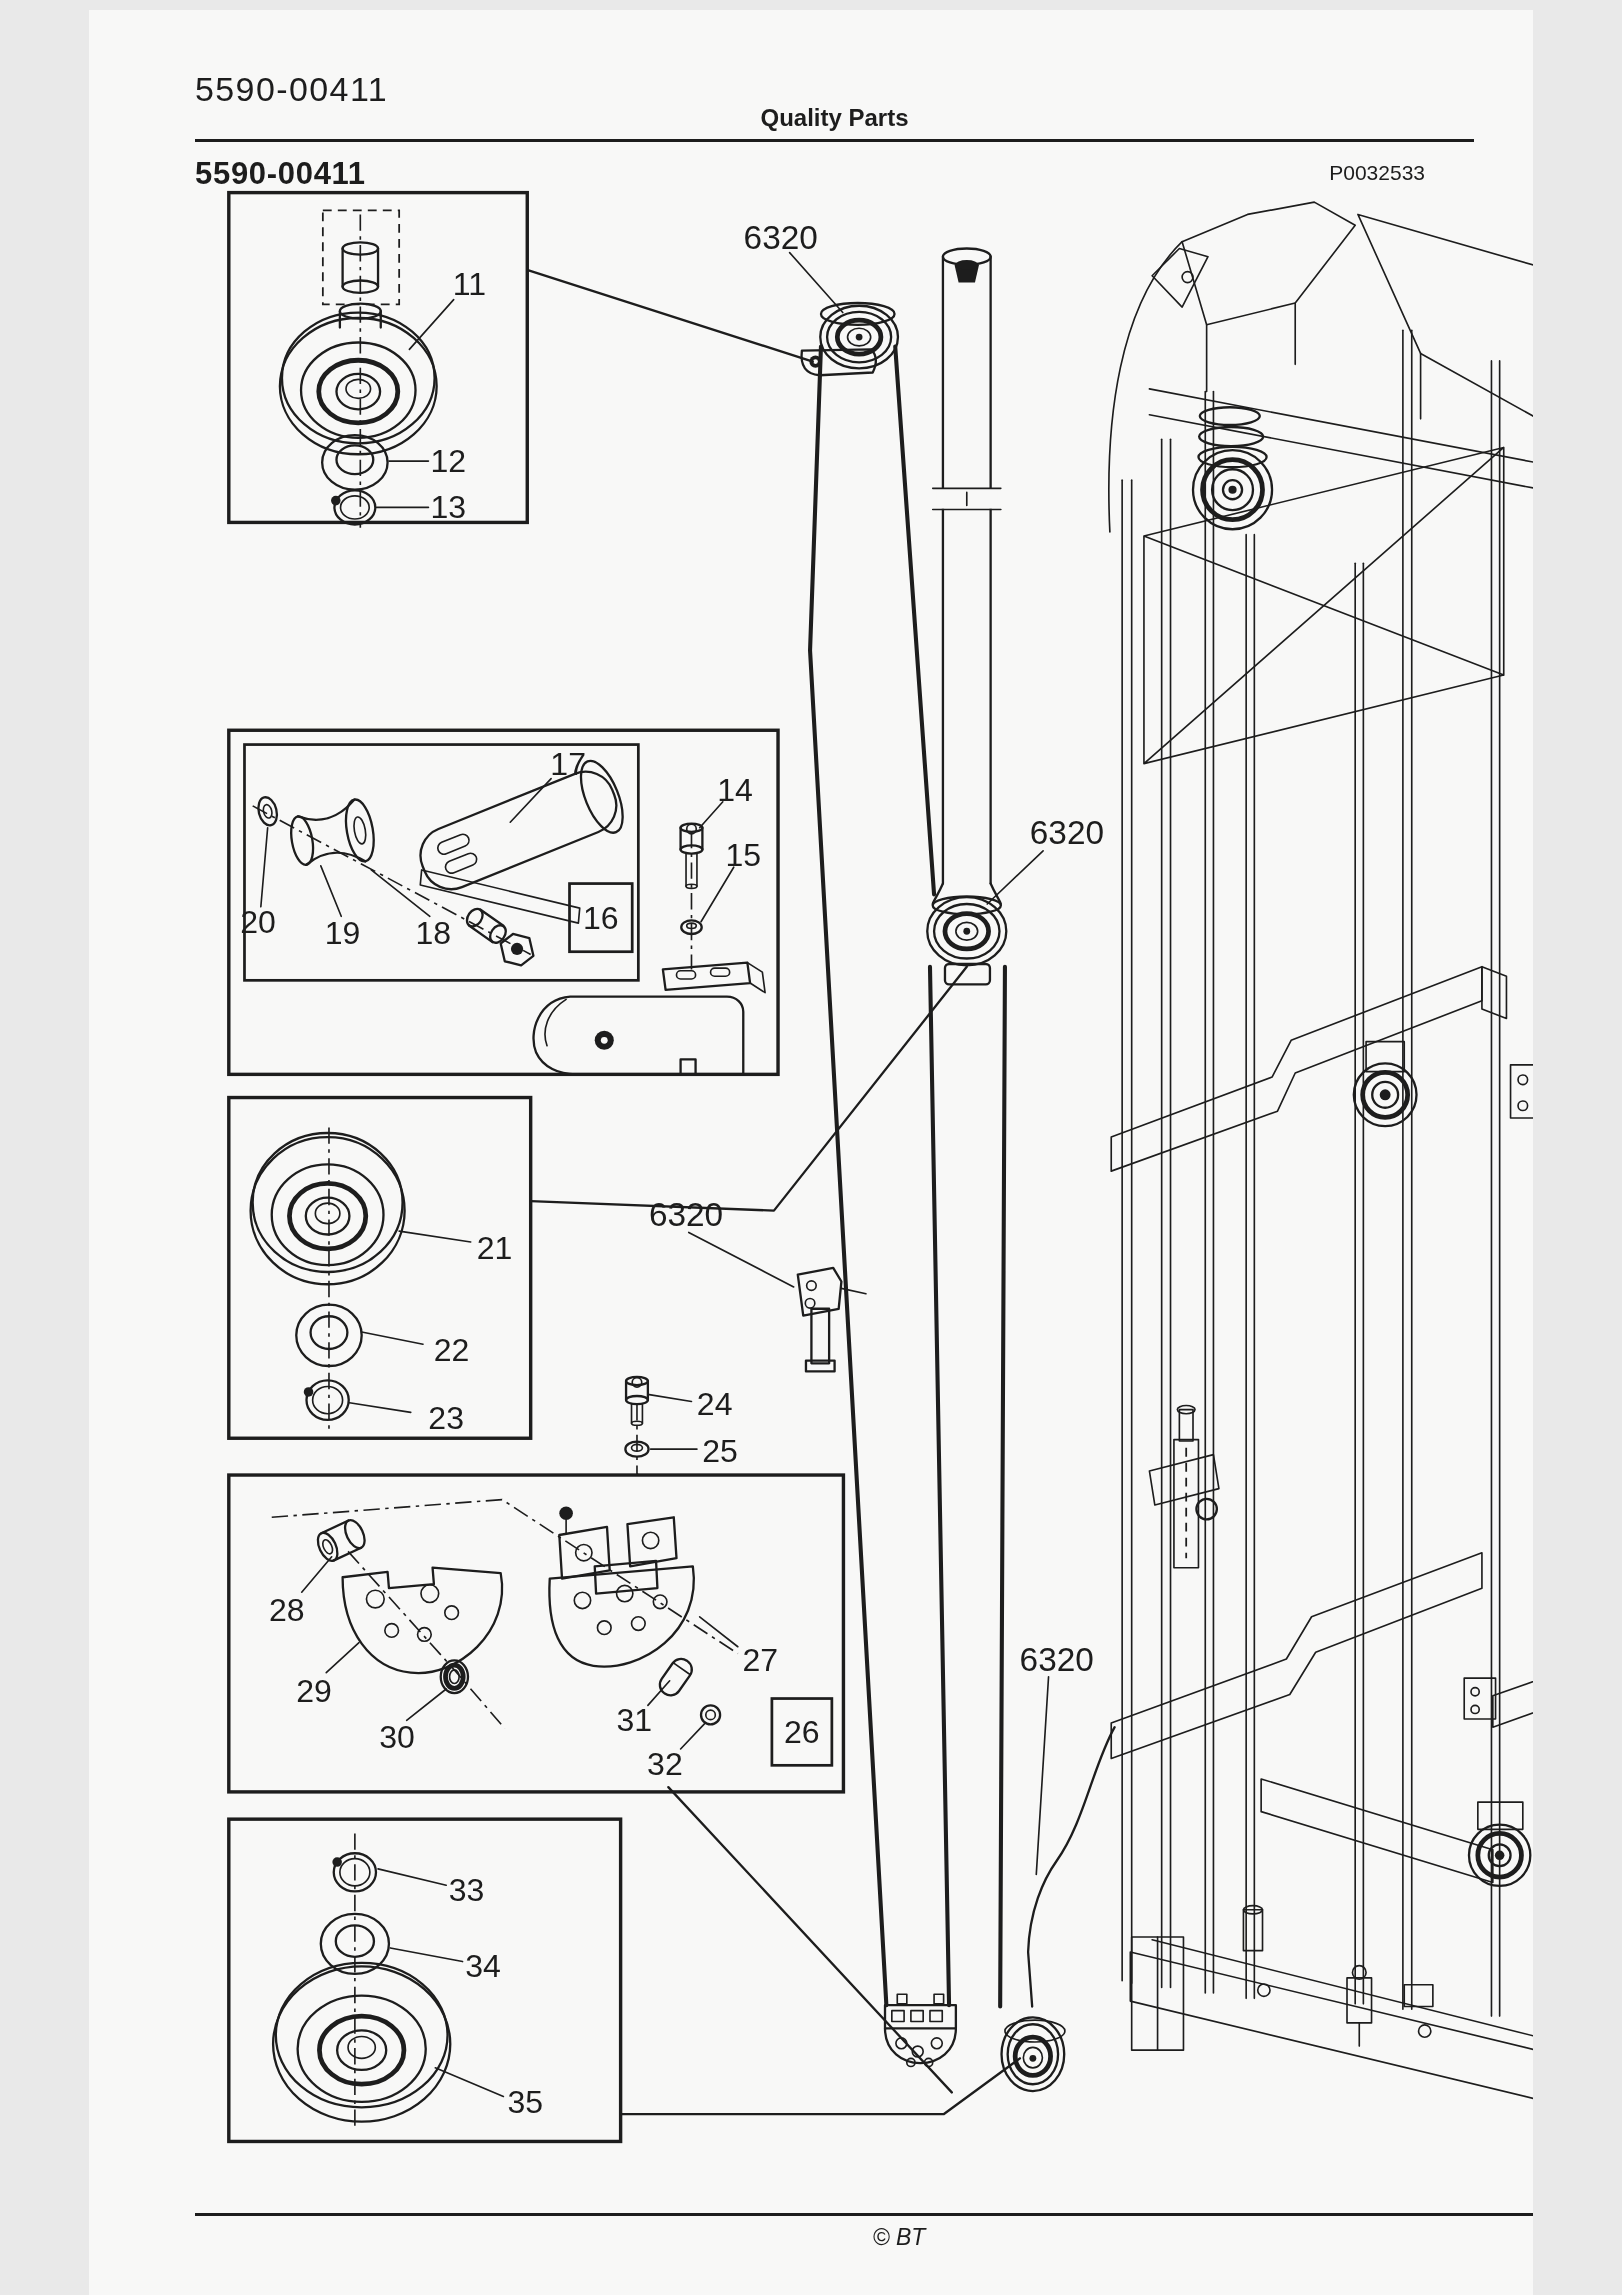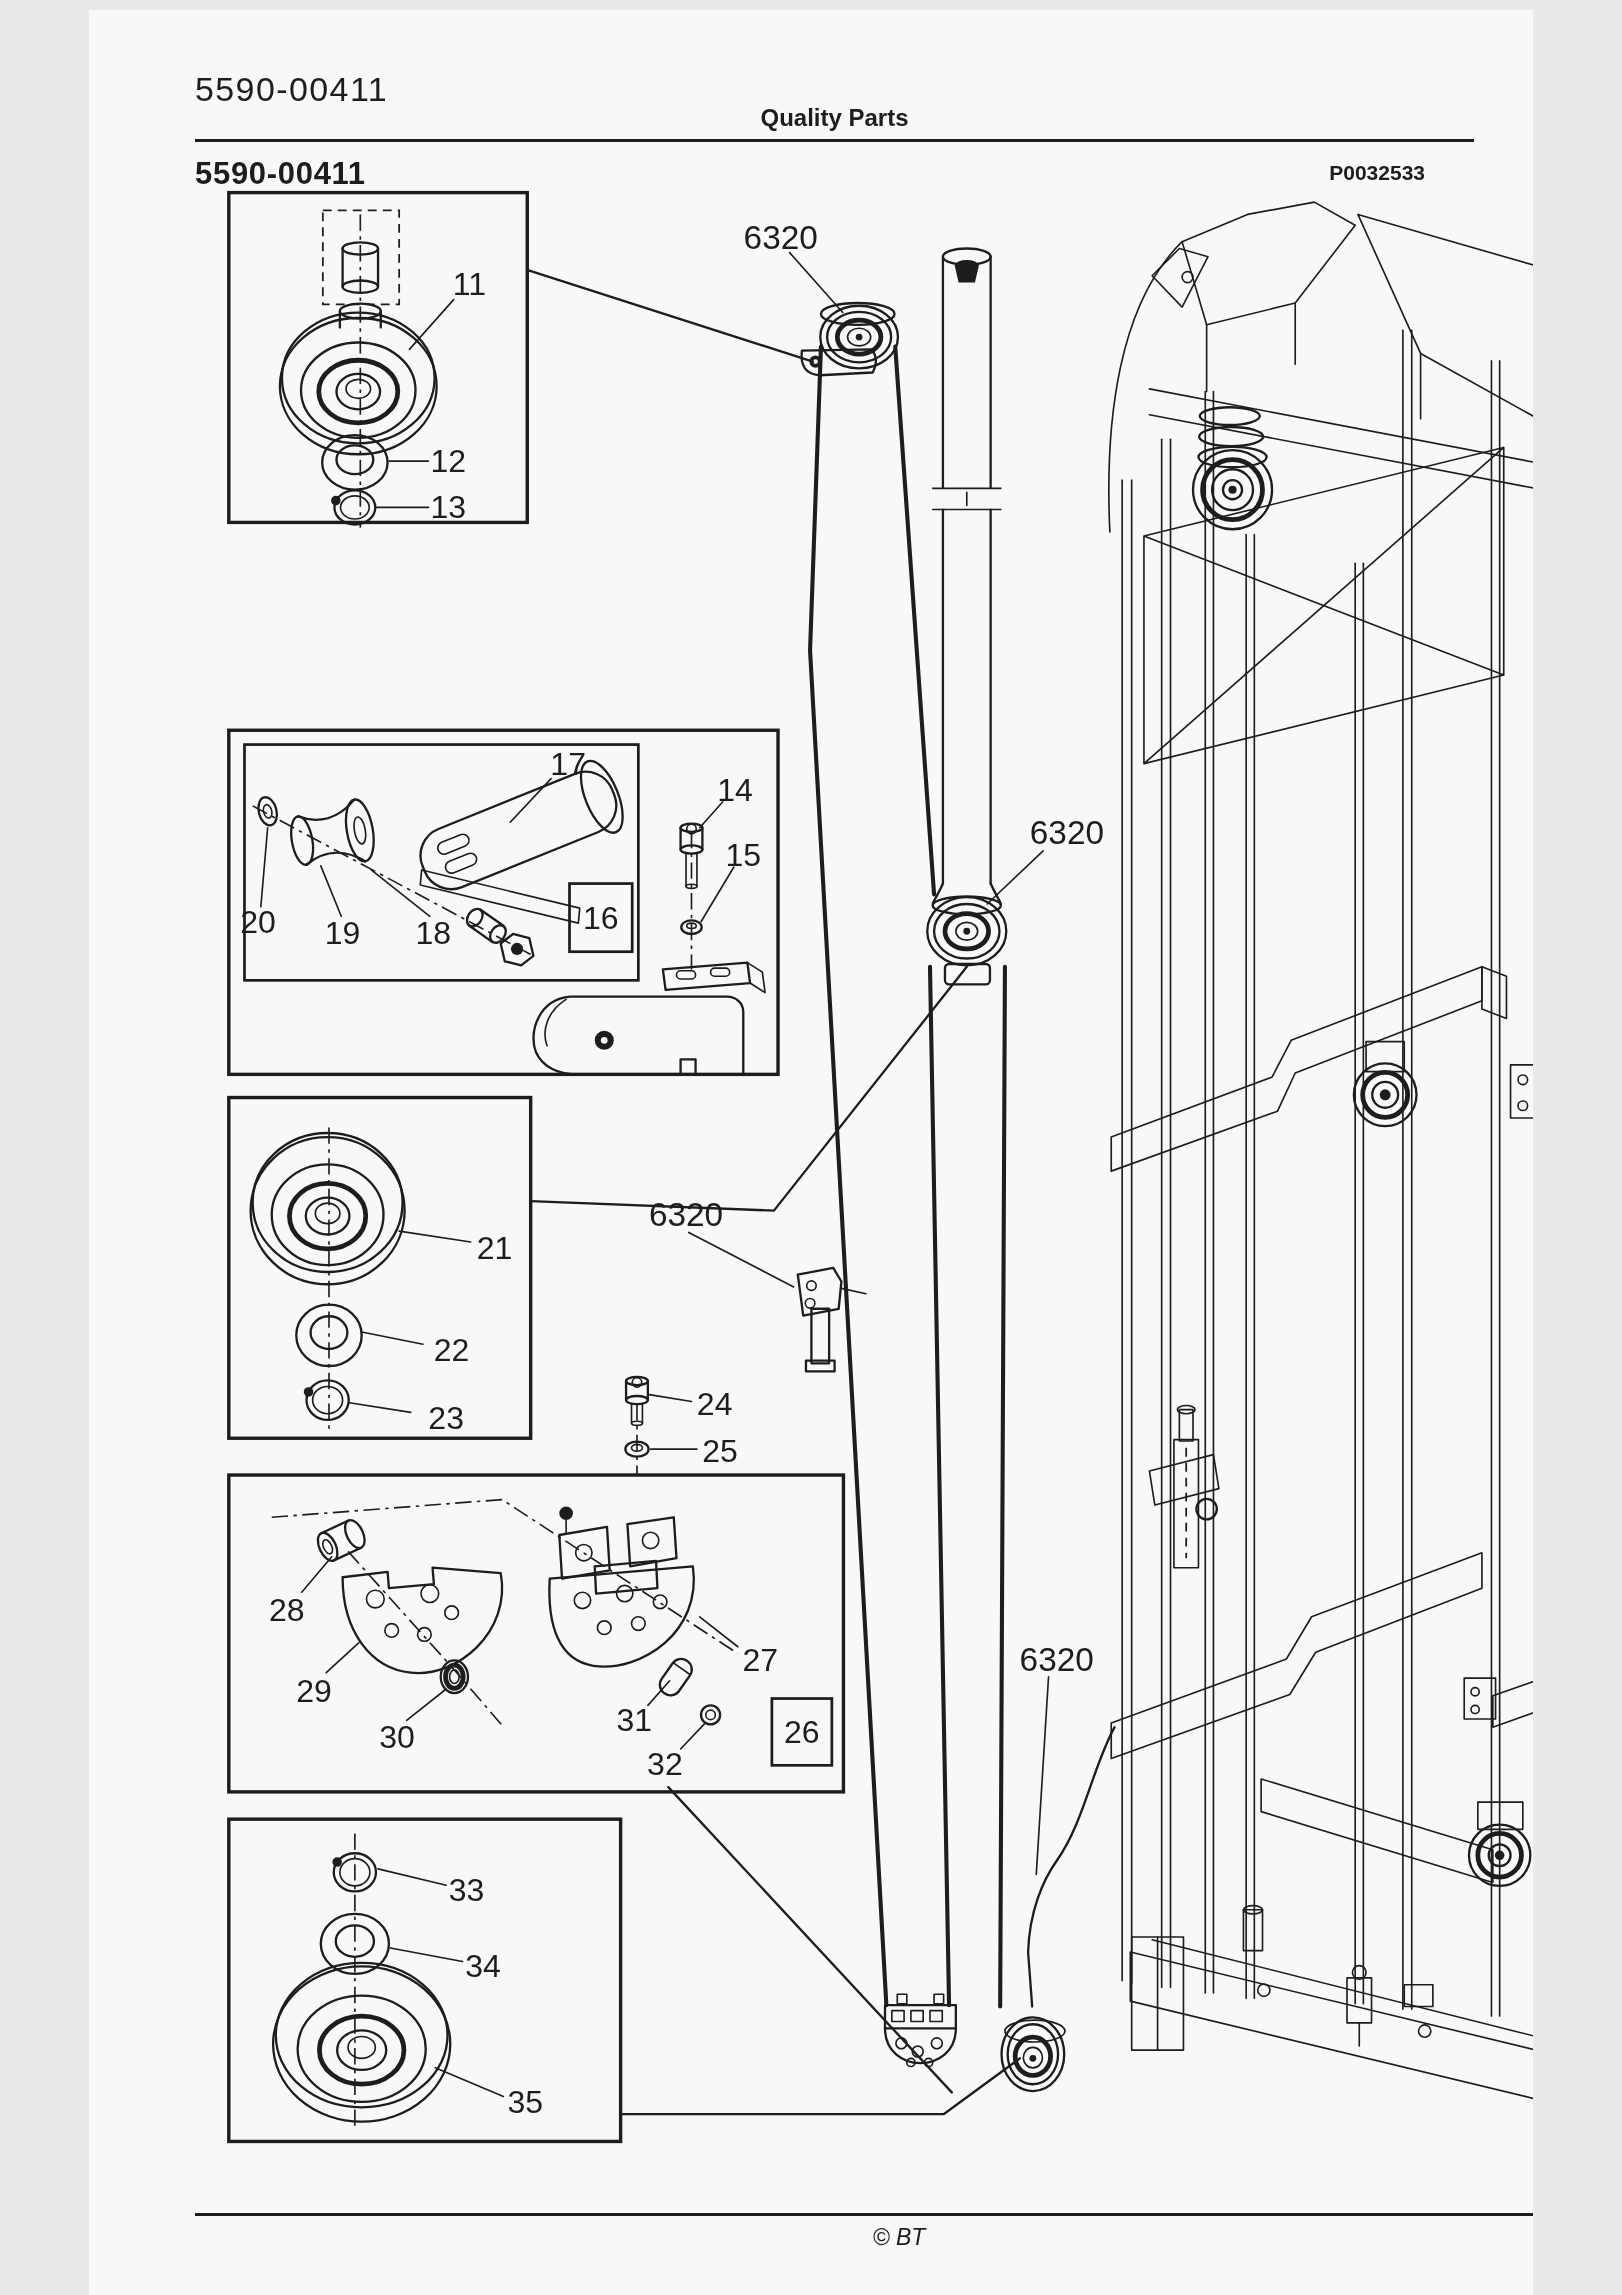--- a/index.html
+++ b/index.html
@@ -8,21 +8,21 @@
     position:relative; width:1444px; height:2295px; margin:10px auto;
     background:var(--bg); font-family:"Liberation Sans", sans-serif; color:var(--ink);
     overflow:hidden;
   }
   .abs { position:absolute; }
   .h-doc   { left:106px; top:60px;  font-size:34px; font-weight:400; letter-spacing:1.4px; }
   .h-title { left:106px; top:94px; width:1279px; text-align:center; font-size:24px; font-weight:700; }
   .rule    { background:var(--ink); height:3.4px; }
   .rule-top    { left:106px; top:129px; width:1279px; }
   .h-section { left:106px; top:146px; font-size:31px; font-weight:700; letter-spacing:0.7px; }
-  .h-code  { top:151px; right:108px; font-size:21px; font-weight:700; }
+  .h-code  { top:151px; right:108px; font-size:21px; font-weight:400; }
   .rule-bottom { left:106px; top:2203px; width:1408px; }
   .f-copy  { left:106px; top:2214px; width:1408px; text-align:center; font-size:23px;font-style:italic; }
 
   svg.diagram { position:absolute; left:0; top:0; }
   .l   { fill:none; stroke:var(--ink); stroke-width:3.4px; stroke-linecap:round; stroke-linejoin:round; }
   .l2  { fill:none; stroke:var(--ink); stroke-width:2.4px; stroke-linecap:round; stroke-linejoin:round; }
   .box { fill:var(--bg); stroke:var(--ink); stroke-width:5px; }
   .ibox{ fill:none; stroke:var(--ink); stroke-width:4px; }
   .chain { fill:none; stroke:var(--ink); stroke-width:6px; stroke-linecap:round; }
   .dk  { fill:none; stroke:var(--ink); stroke-width:7px; }

